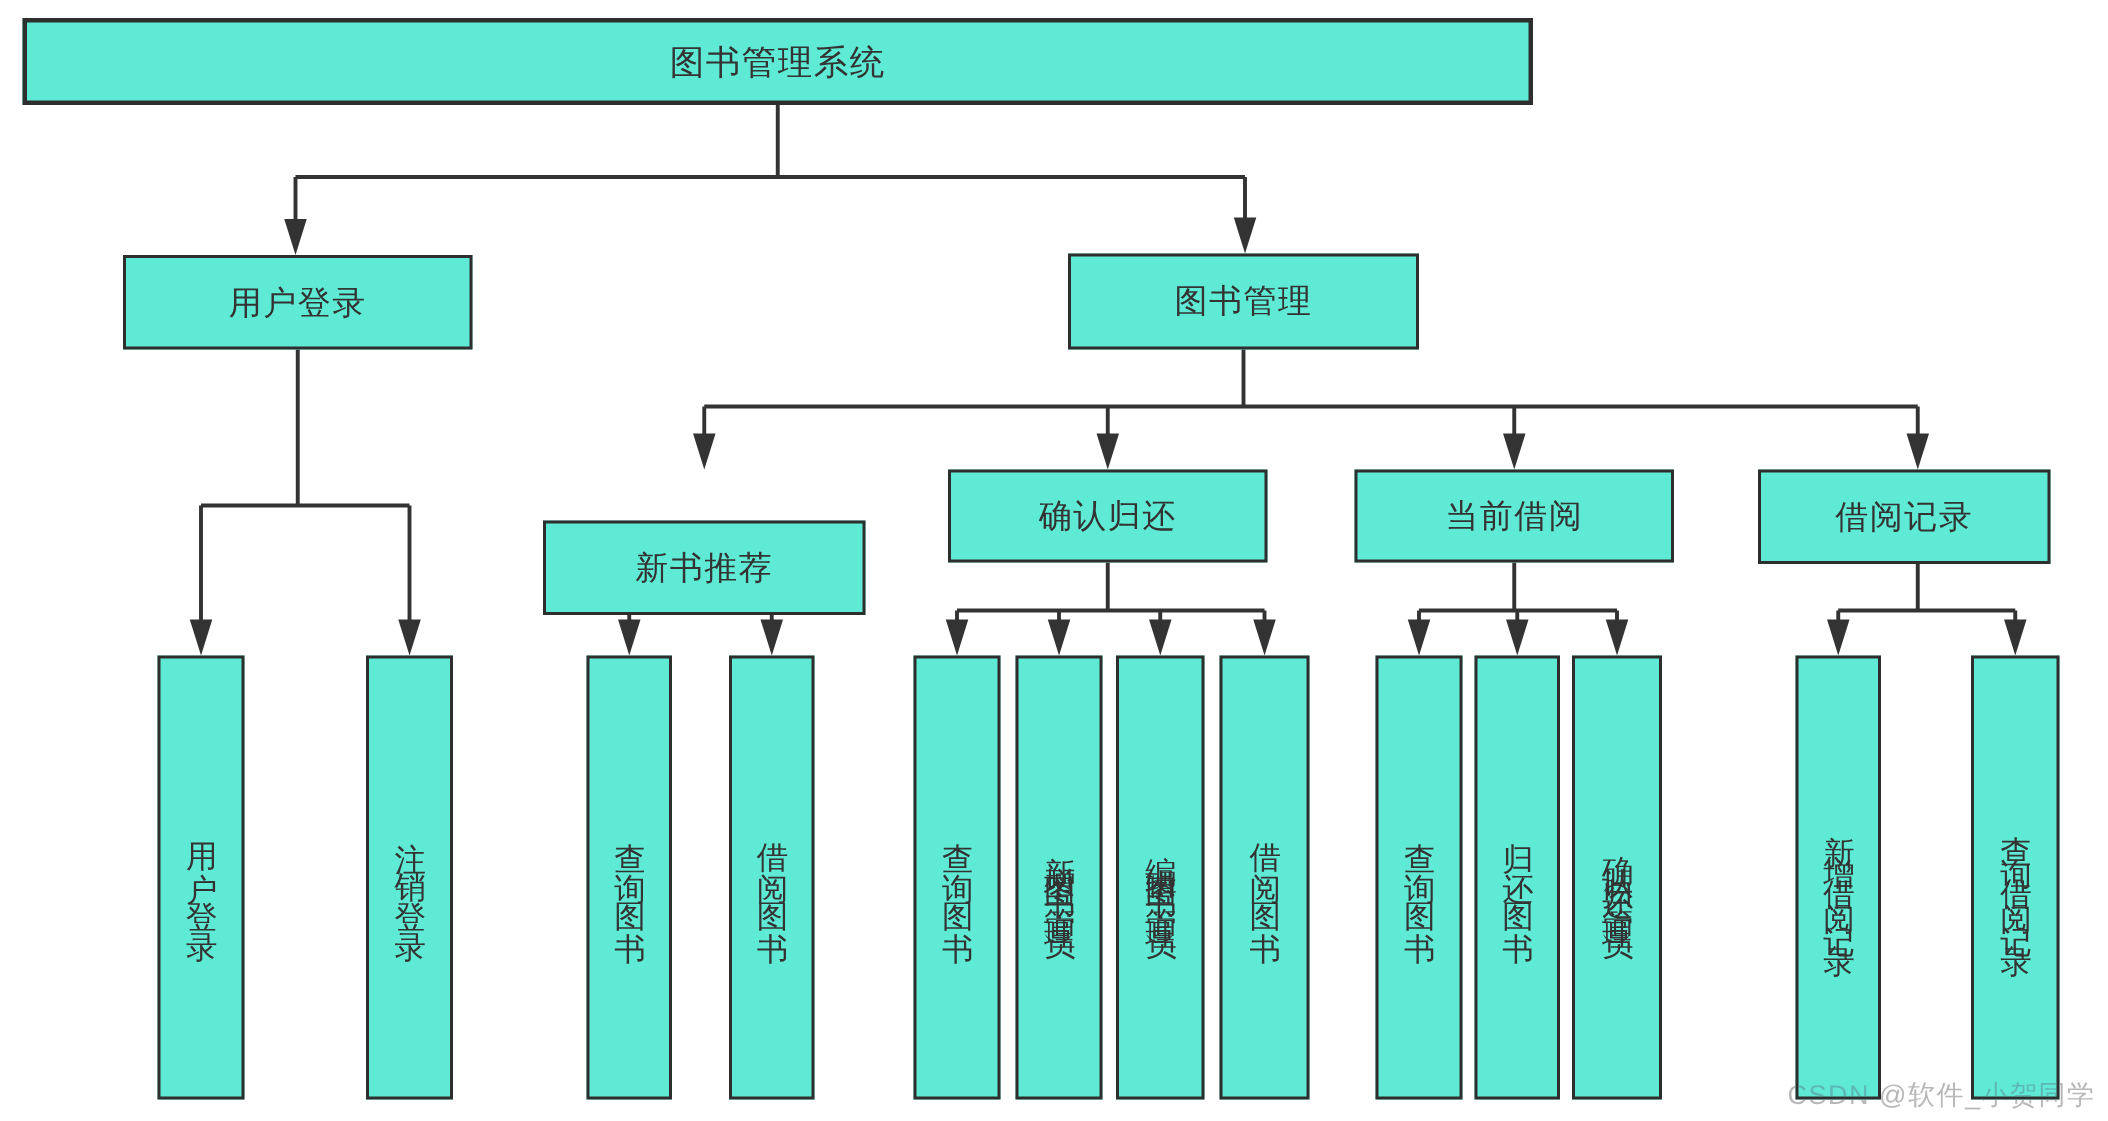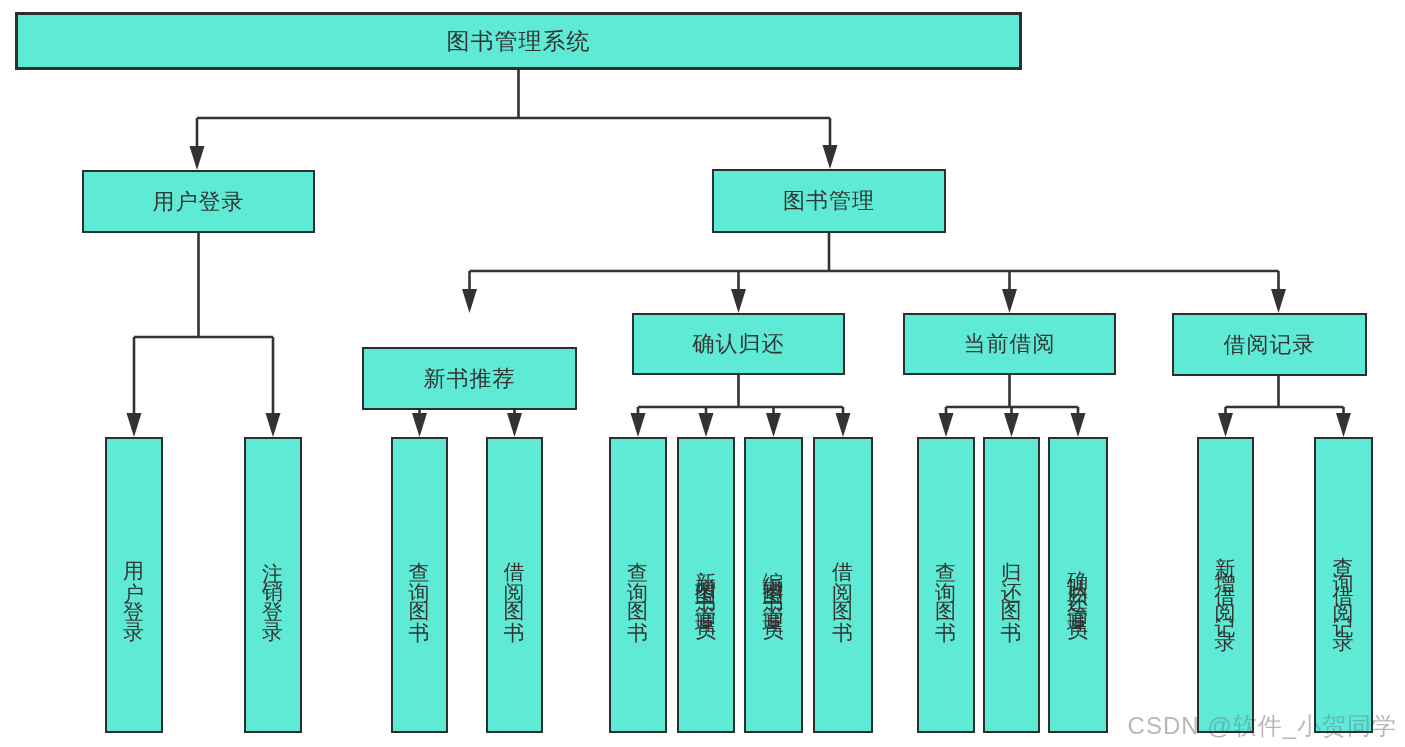--- a/index.html
+++ b/index.html
@@ -18,21 +18,21 @@
   .leaf{width:58px;top:437px;height:296px;}
   .vtext{
     writing-mode:vertical-rl;text-orientation:mixed;
     font-size:21px;line-height:1.0;white-space:nowrap;
   }
   .ls{letter-spacing:20px;}   
   .lm{letter-spacing:15px;}   
   .ll{letter-spacing:7px;}    
   #watermark{
     position:absolute;right:8px;bottom:5px;z-index:5;
-    font-size:24px;color:#b8b8b8;letter-spacing:1px;
+    font-size:18px;color:#b8b8b8;letter-spacing:1px;
     mix-blend-mode:darken;
   }
 </style>
 </head>
 <body>
 
 <div id="stage">
 
   <svg id="connectors" width="1405" height="747" viewBox="0 0 1405 747" fill="none" stroke="#333" stroke-width="2.6">
 

